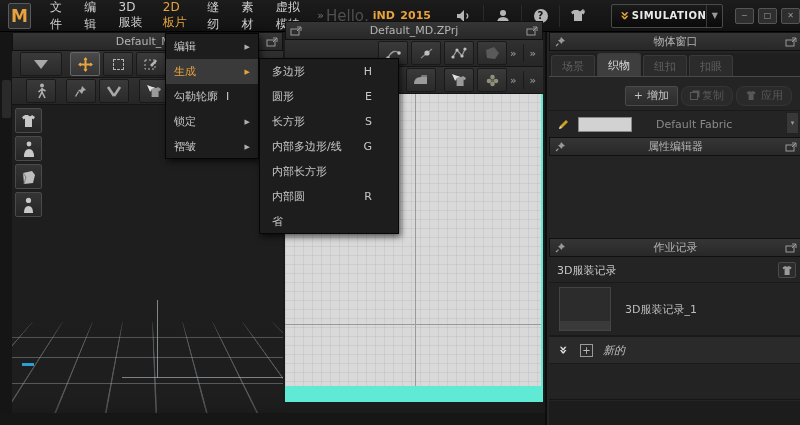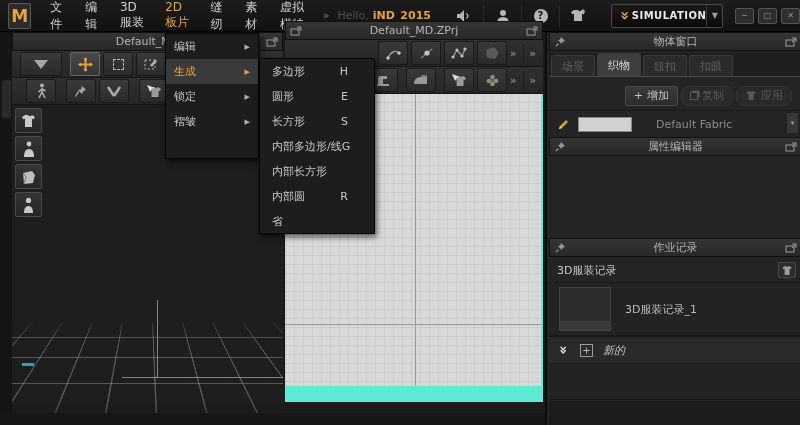--- a/index.html
+++ b/index.html
@@ -13,21 +13,21 @@
   .titlebar { position:absolute; left:0; top:0; width:800px; height:32px;
     background:linear-gradient(#1c1c1c,#121212); border-bottom:1px solid #000;
     display:flex; align-items:center; }
   .logo { width:30px; height:26px; margin:0 10px 0 8px; background:#2b2b2b;
     border:1px solid #5a5a5a; border-radius:2px; color:#e8a33c; font-weight:bold;
     font-size:17px; display:flex; align-items:center; justify-content:center; }
   .menubar { display:flex; align-items:center; gap:2px; }
   .menu-item { padding:6px 9px; color:#cfcfcf; font-size:12px; cursor:default; }
   .menu-item.active { color:#e8a33c; }
   .tb-overflow { color:#777; font-size:11px; margin:0 2px 0 4px; }
-  .greeting { color:#4f4f4f; font-size:11px; margin-left:6px; }
+  .greeting { color:#4f4f4f; font-size:15px; margin-left:0; }
   .username { color:#e8a33c; font-weight:bold; font-size:11px; margin-left:4px; }
   .tb-icons { display:flex; align-items:center; margin-left:14px; }
   .tb-icon-btn { width:38px; height:22px; display:flex; align-items:center; justify-content:center;
     border-left:1px solid #2a2a2a; }
   .tb-icon-btn:first-child { border-left:none; }
   .help-bubble { width:14px; height:14px; border-radius:50%; background:#b5b5b5; color:#141414;
     font-size:10px; font-weight:bold; display:flex; align-items:center; justify-content:center; }
   .sim-btn { margin-left:14px; height:24px; width:112px; background:linear-gradient(#1a1a1a,#0a0a0a);
     border:1px solid #4a4a4a; border-radius:2px; display:flex; align-items:center; }
   .sim-chevron { color:#e8a33c; font-weight:bold; font-size:15px; transform:rotate(90deg);
@@ -116,21 +116,21 @@
   .new-label { margin-left:10px; color:#c0c0c0;font-style:italic; }
   .rp-bottom { position:absolute; left:2px; top:332px; width:253px; height:36px; background:#232323;
     border-bottom:1px solid #161616; }
   .rp-footer { position:absolute; left:2px; top:369px; width:253px; height:24px; background:#1c1c1c; }
   .shirt-box-btn { margin-left:auto; margin-right:6px; width:18px; height:16px; border:1px solid #4a4a4a;
     border-radius:2px; display:flex; align-items:center; justify-content:center; background:#2c2c2c; }
   
   .menu-panel { position:absolute; background:#1d1d1d; border:1px solid #060606; box-shadow:2px 3px 6px rgba(0,0,0,.6);
     z-index:100; }
   .mp1 { left:165px; top:33px; width:94px; height:126px; }
-  .mp2 { left:259px; top:58px; width:116px; height:176px; }
+  .mp2 { left:259px; top:58px; width:140px; height:176px; }
   .mrow { height:25px; display:flex; align-items:center; padding:0 8px; color:#c8c8c8; font-size:11px; }
   .mrow .m-label { white-space:nowrap; }
   .mrow .m-short { margin-left:8px; color:#c8c8c8; }
   .mrow .m-arrow { margin-left:auto; font-size:7px; color:#b0b0b0; }
   .mrow.hl { background:#3a3a3a; color:#e8a33c; }
   .mrow.hl .m-arrow { color:#e8a33c; }
   .mp2 .mrow { padding:0 12px; }
   .mp2 .m-short { margin-left:auto; padding-right:14px; }
   
   .bottom-strip { position:absolute; left:0; top:413px; width:545px; height:12px; background:#161616; }
@@ -549,20 +549,24 @@
   <div class="menu-panel mp1">
     <div class="mrow">
       <span class="m-label">编辑</span>
       <span class="m-arrow">▶</span>
     </div>
     <div class="mrow hl">
       <span class="m-label">生成</span>
       <span class="m-arrow">▶</span>
     </div>
     <div class="mrow">
+      <span class="m-label">勾勒轮廓</span>
+      <span class="m-short">I</span>
+    </div>
+    <div class="mrow">
       <span class="m-label">锁定</span>
       <span class="m-arrow">▶</span>
     </div>
     <div class="mrow">
       <span class="m-label">褶皱</span>
       <span class="m-arrow">▶</span>
     </div>
   </div>
 
   <div class="menu-panel mp2">

